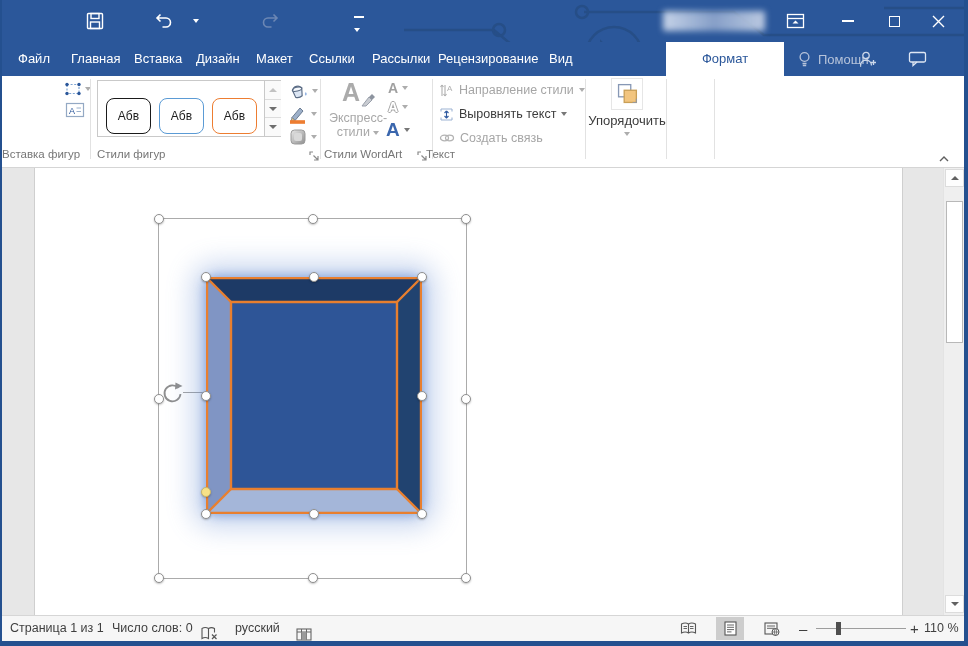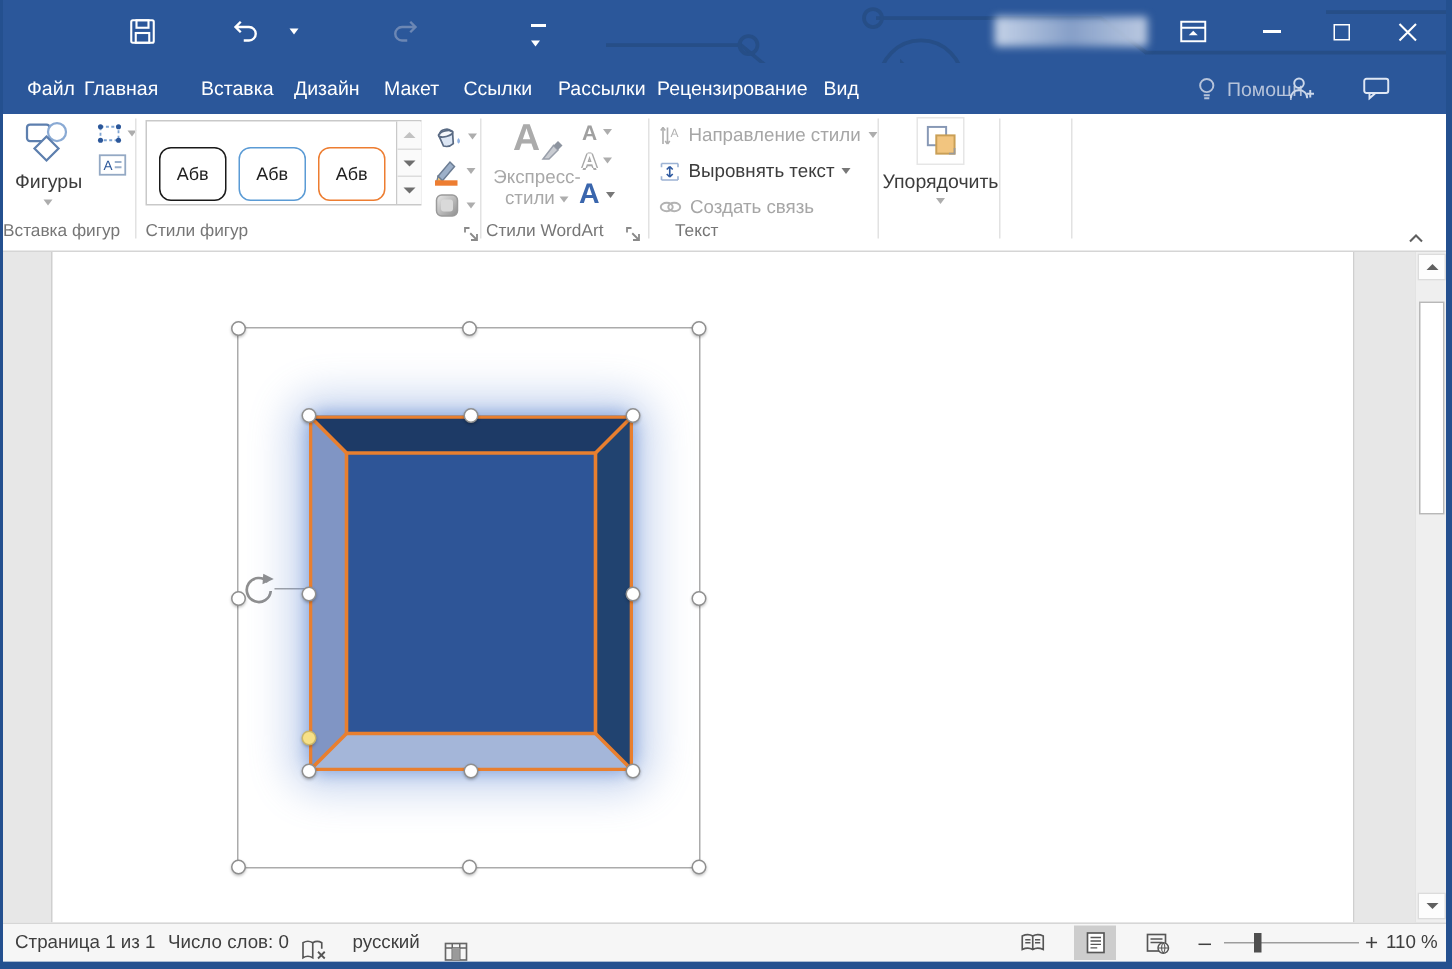--- a/index.html
+++ b/index.html
@@ -129,28 +129,29 @@
     </div>
     <div class="winbtn" style="left:916px">
       <svg width="13" height="13" viewBox="0 0 13 13">
           <path d="M1 1 L12 12 M12 1 L1 12" stroke="#fff" stroke-width="1.4"></path>
         </svg>
     </div>
   </div>
 
   <div class="tabrow">
     <span class="tab" style="left:16px">Файл</span>
-    <span class="tab" style="left:54px">Главная</span>
+    <span class="tab" style="left:69px">Главная</span>
     <span class="tab" style="left:132px">Вставка</span>
     <span class="tab" style="left:194px">Дизайн</span>
     <span class="tab" style="left:254px">Макет</span>
     <span class="tab" style="left:307px">Ссылки</span>
     <span class="tab" style="left:370px">Рассылки</span>
     <span class="tab" style="left:436px">Рецензирование</span>
     <span class="tab" style="left:547px">Вид</span>
+    <div class="tab-active">Формат</div>
 
     <div class="helpgrp" style="left:795px">
       <svg width="15" height="17" viewBox="0 0 15 17">
         <circle cx="7.5" cy="6" r="4.4" fill="none" stroke="#b6c3da" stroke-width="1.3"></circle>
         <path d="M5.5 12.5 h4 M5.8 14.5 h3.4" stroke="#b6c3da" stroke-width="1.3"></path>
       </svg>
       <span>Помощн</span>
     </div>
     <div class="helpgrp" style="left:856px">
       <svg width="20" height="18" viewBox="0 0 20 18">
@@ -162,29 +163,20 @@
     <div class="helpgrp" style="left:906px">
       <svg width="19" height="16" viewBox="0 0 19 16">
         <rect x="1.5" y="1.5" width="16" height="9.5" rx="1.5" fill="none" stroke="#dfe7f4" stroke-width="1.3"></rect>
         <path d="M5 11 v3.5 L9 11" fill="none" stroke="#dfe7f4" stroke-width="1.3"></path>
       </svg>
     </div>
   </div>
 
   <div class="ribbon">
 
-    <div class="bigbtn" style="left:8px">
-      <svg width="34" height="32" viewBox="0 0 34 32">
-        <rect x="3" y="5" width="15" height="11" rx="2" fill="#fff" stroke="#5d7fae" stroke-width="1.5"></rect>
-        <circle cx="23" cy="10" r="6" fill="#fff" stroke="#8aaad4" stroke-width="1.5"></circle>
-        <path d="M16 13 L24 21 L16 29 L8 21 Z" fill="#fff" stroke="#5d7fae" stroke-width="1.5"></path>
-      </svg>
-      <span class="lbl">Фигуры</span>
-      <span class="dd dim" style="margin-top:5px"></span>
-    </div>
     <div style="position:absolute;left:62px;top:5px;display:flex;gap:3px">
       <svg width="18" height="16" viewBox="0 0 18 16">
         <rect x="3" y="3.5" width="12" height="9" fill="none" stroke="#7ea4d2" stroke-width="1.2" stroke-dasharray="2 1.6"></rect>
         <circle cx="3" cy="3.5" r="1.7" fill="#2b579a"></circle>
           <circle cx="15" cy="3.5" r="1.7" fill="#2b579a"></circle>
         <circle cx="3" cy="12.5" r="1.7" fill="#2b579a"></circle>
           <circle cx="15" cy="12.5" r="1.7" fill="#2b579a"></circle>
       </svg>
       <span class="dd dim" style="margin-top:6px"></span>
     </div>
@@ -300,21 +292,21 @@
       <span>Выровнять текст</span>
         <span class="dd"></span>
     </div>
     <div class="textrow off" style="top:53px">
       <svg width="16" height="12" viewBox="0 0 16 12">
         <ellipse cx="5.5" cy="6" rx="4" ry="2.8" fill="none" stroke="#b3b3b3" stroke-width="1.3"></ellipse>
         <ellipse cx="10.5" cy="6" rx="4" ry="2.8" fill="none" stroke="#b3b3b3" stroke-width="1.3"></ellipse>
       </svg>
       <span>Создать связь</span>
     </div>
-    <div class="glabel" style="left:448px; width:126px">Текст</div>
+    <div class="glabel" style="left:424px; width:126px">Текст</div>
     <div class="gsep" style="left:583px"></div>
 
     <div class="bigbtn" style="left:589px;width:72px">
       <svg width="32" height="32" viewBox="0 0 32 32" style="border:1px solid #e6e6e6;background:#fff">
         <rect x="7" y="6" width="13" height="13" fill="#fff" stroke="#8798b5" stroke-width="1.4"></rect>
         <rect x="13" y="12" width="13" height="13" fill="#f2c57f" stroke="#c99f56" stroke-width="1.4"></rect>
         <path d="M26 21 v4 h-4" fill="none" stroke="#9a9a9a" stroke-width="1.2"></path>
       </svg>
       <span class="lbl">Упорядочить</span>
       <span class="dd dim" style="margin-top:4px"></span>

